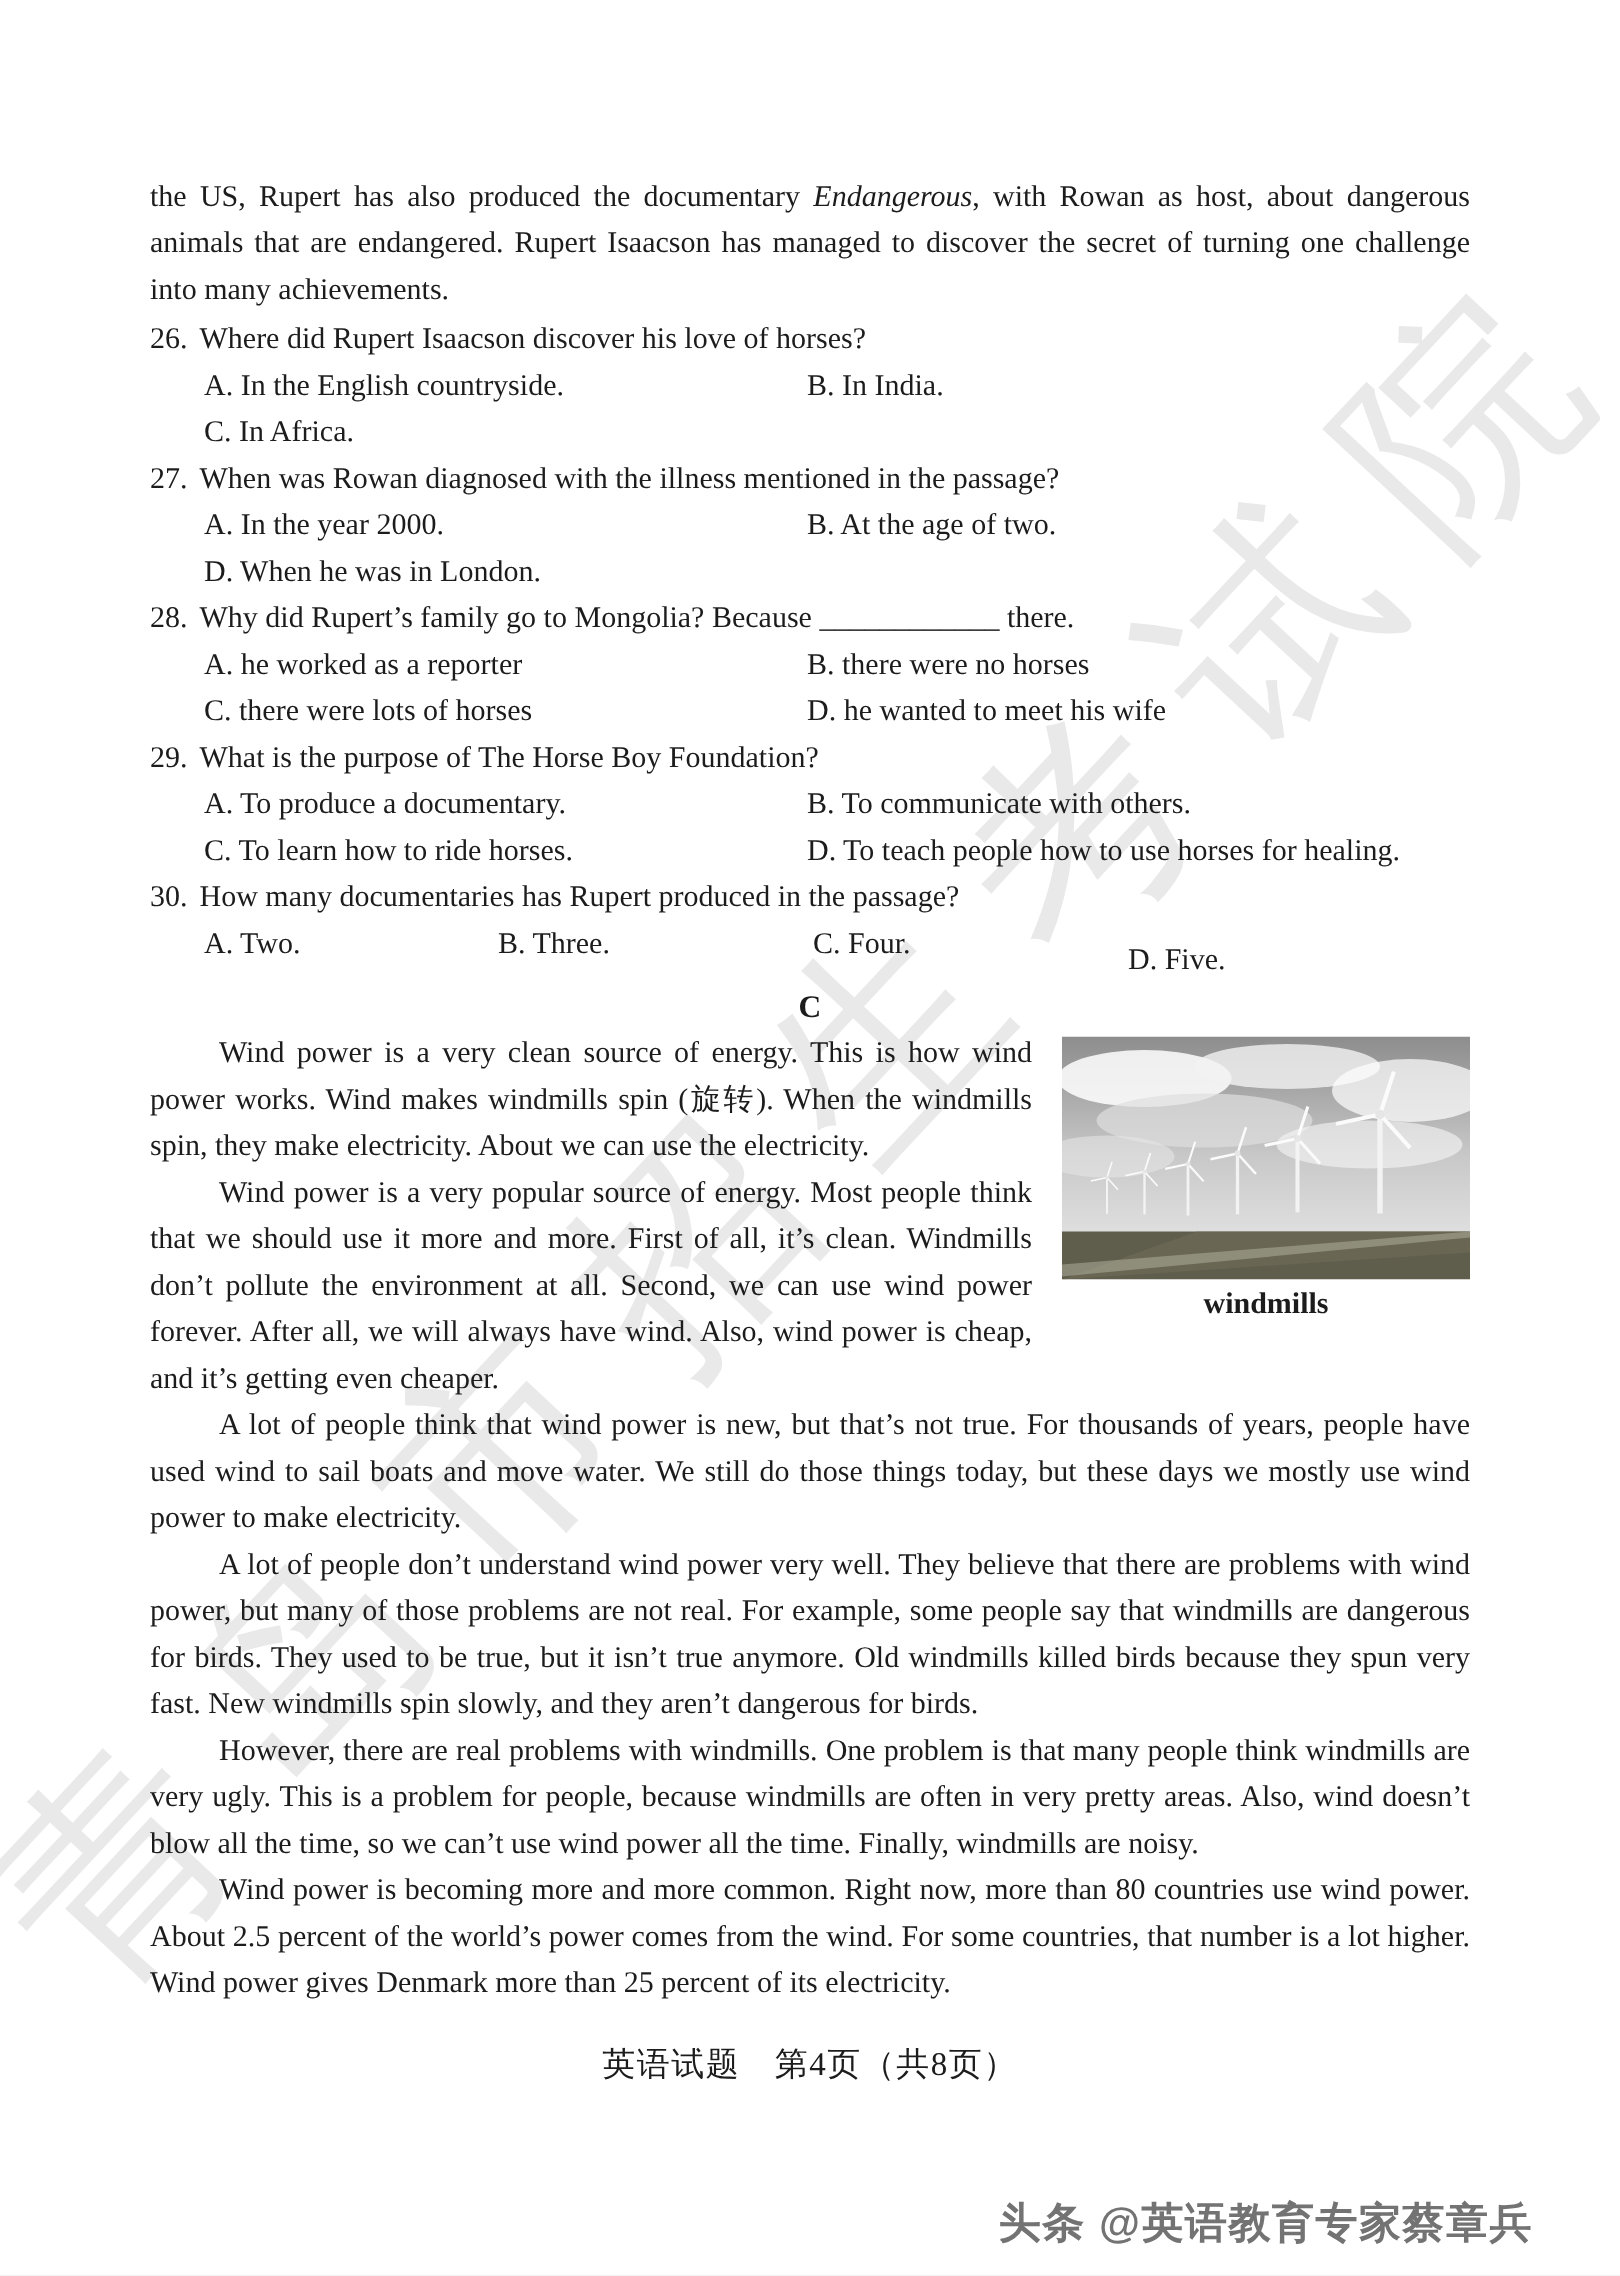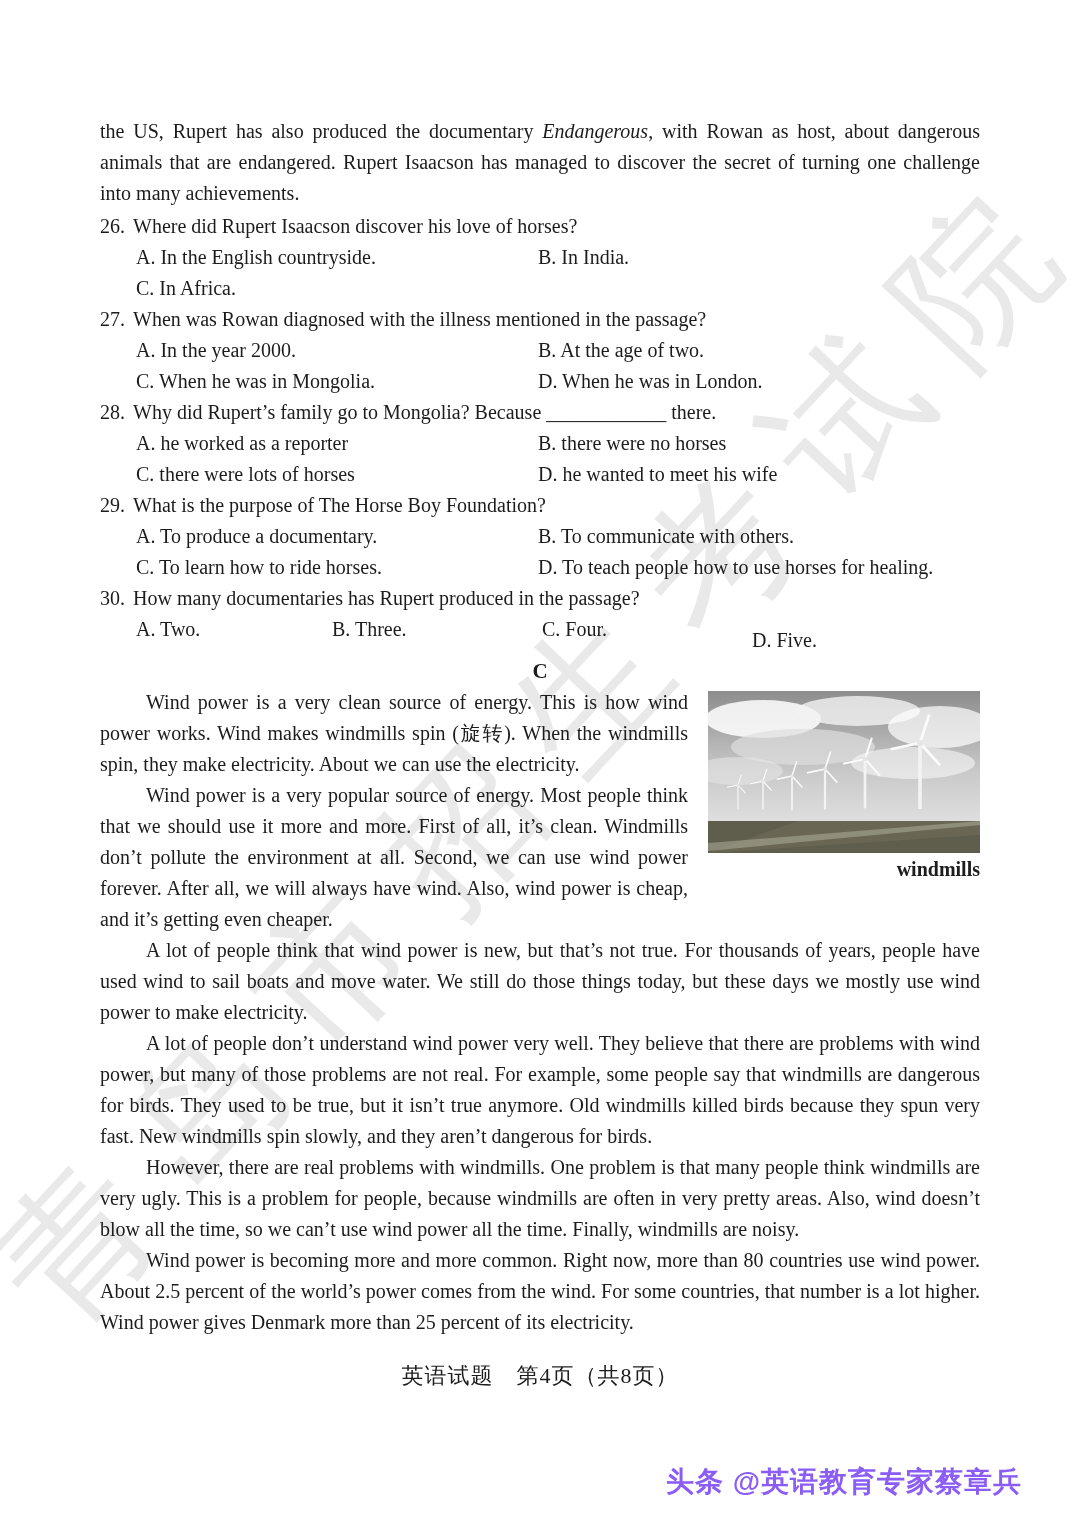--- a/index.html
+++ b/index.html
@@ -56,40 +56,40 @@
   .passage { }
   .passage .para { text-indent: 2.3em; }
   .figure {
     float: right;
     width: 272px;
     margin: 4px 0 2px 20px;
     text-indent: 0;
   }
   .figure svg { display: block; width: 272px; height: 162px; }
   .figure .caption {
-    text-align: right;
+    text-align: center;
     font-weight: bold;
     font-size: 20px;
     line-height: 28px;
     margin-top: 2px;
   }
   .footer-line {
     text-align: center;
     font-size: 22px;
     margin-top: 22px;
     letter-spacing: 1px;
   }
   .bottom-watermark {
     position: absolute;
     right: 58px;
     bottom: 16px;
     z-index: 2;
     font-size: 28px;
     font-weight: 600;
-    color: #8b5cf6;
+    color: #737373;
     font-family: "Liberation Sans", "DejaVu Sans", sans-serif;
     letter-spacing: 1px;
   }
   i.doc-title { font-style: italic; }
 </style>
 </head>
 <body>
 
 <div class="page">
 
@@ -110,21 +110,20 @@
       </div>
     </div>
 
     <div class="question">
       <div class="stem"><span class="qnum">27.</span><span>When was Rowan diagnosed with the illness mentioned in the passage?</span></div>
       <div class="opt-row">
         <span class="col1">A. In the year 2000.</span>
         <span class="col2">B. At the age of two.</span>
       </div>
       <div class="opt-row">
-        <span class="col1">C. When he was in Mongolia.</span>
         <span class="col2">D. When he was in London.</span>
       </div>
     </div>
 
     <div class="question">
       <div class="stem"><span class="qnum">28.</span><span>Why did Rupert’s family go to Mongolia? Because ____________ there.</span></div>
       <div class="opt-row">
         <span class="col1">A. he worked as a reporter</span>
         <span class="col2">B. there were no horses</span>
       </div>

